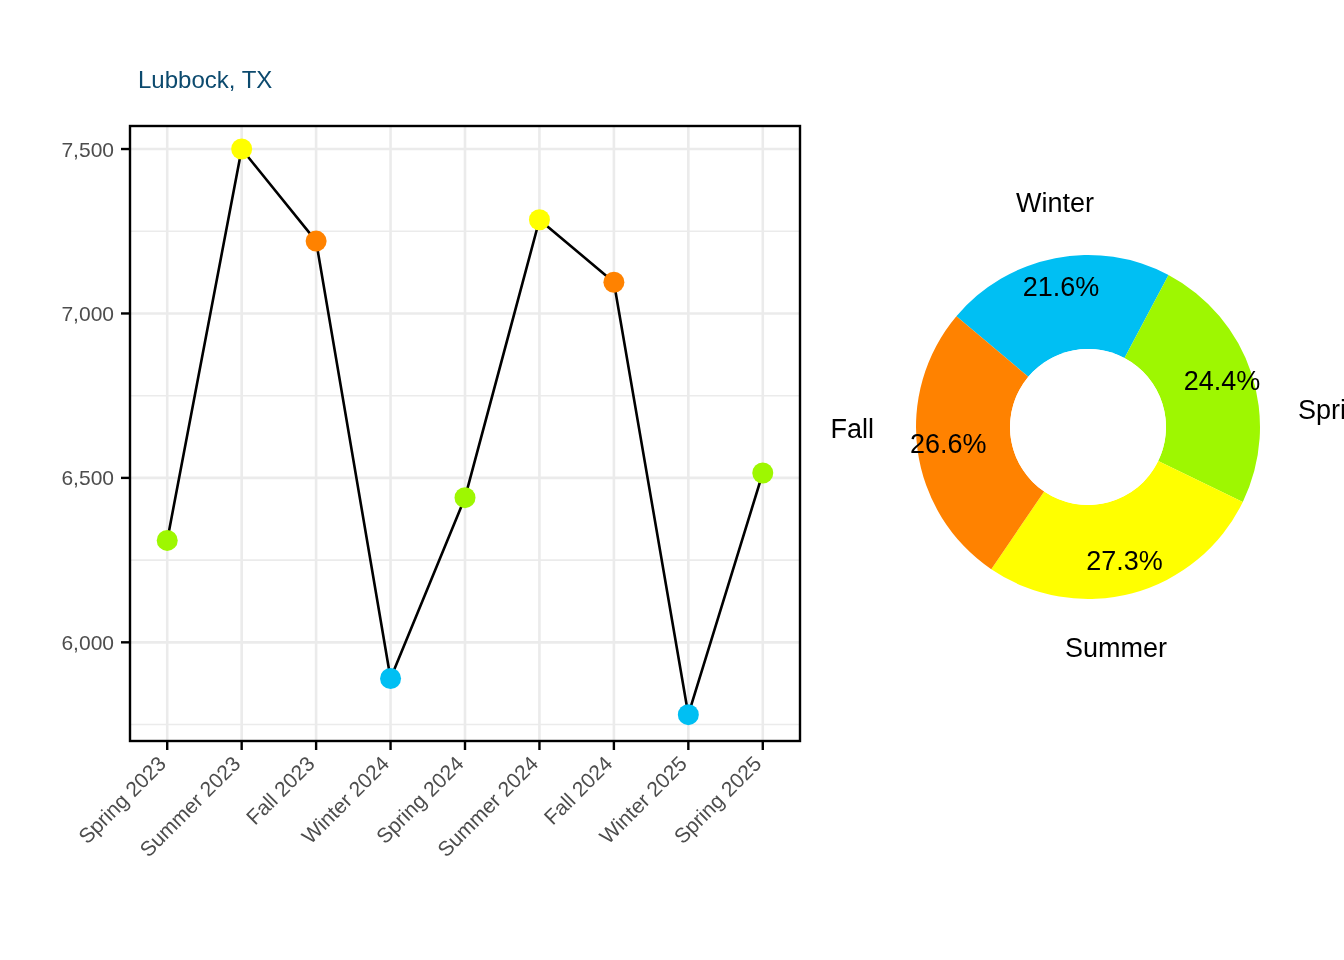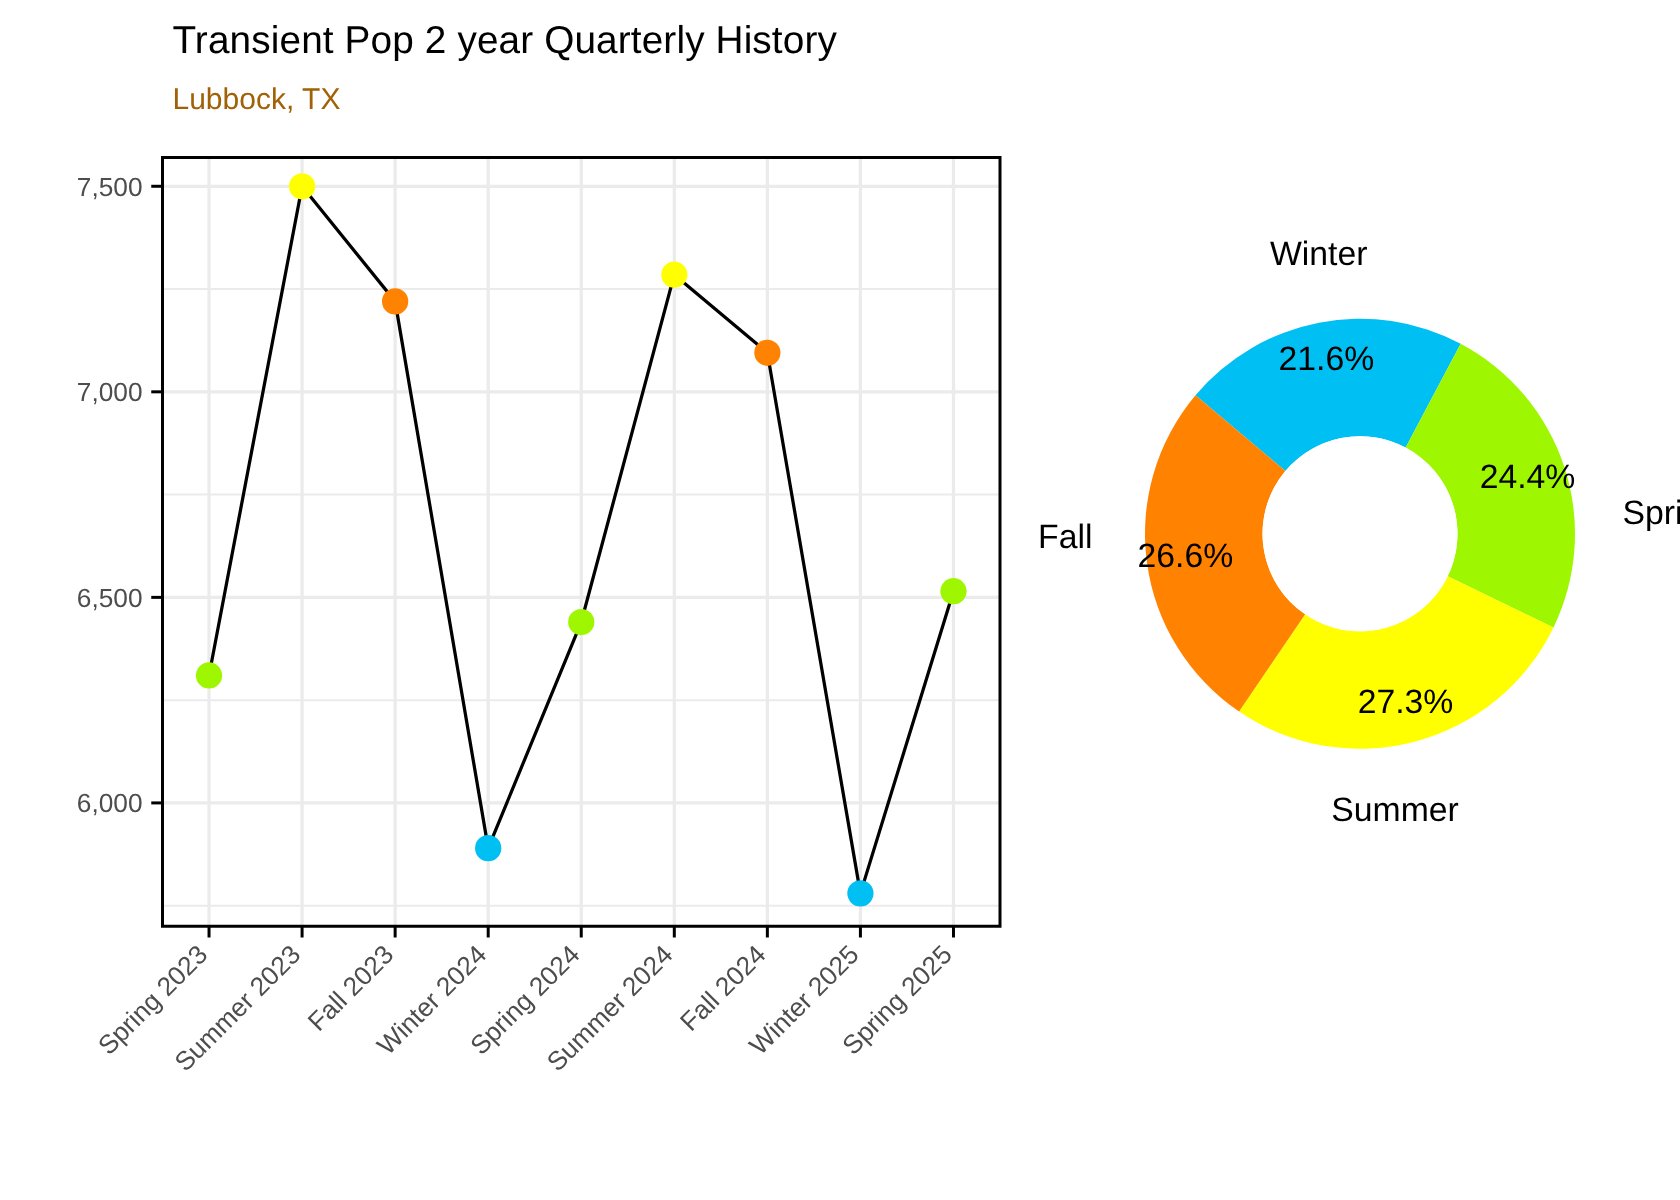--- a/index.html
+++ b/index.html
@@ -15,21 +15,21 @@
 
   
   .title{
     position:absolute;left:138px;top:14px;
     font-size:31px;font-weight:400;letter-spacing:.1px;
     color:#000;white-space:nowrap;
   }
   .subtitle{
     position:absolute;left:138px;top:66px;
     font-size:24px;font-weight:400;
-    color:#a16207;white-space:nowrap;
+    color:#0c4a6e;white-space:nowrap;
   }
 
   
   #linechart{
     position:absolute;left:0;top:0;width:860px;height:960px;
   }
   .panel-svg{position:absolute;left:0;top:0;}
 
   .ytick-label{
     font-family:"Liberation Sans", sans-serif;
@@ -52,21 +52,20 @@
   .cat-label{
     font-family:"Liberation Sans", sans-serif;
     font-size:27px;fill:#000;
   }
 </style>
 </head>
 <body>
 
 <div id="root">
 
-  <div class="title">Transient Pop 2 year Quarterly History</div>
   <div class="subtitle">Lubbock, TX</div>
 
   <div id="linechart">
     <svg class="panel-svg" width="860" height="960" id="line-svg">
         <rect x="130" y="126" width="670" height="615" fill="#ffffff"></rect>
         <g>
           <line x1="130" x2="800" y1="724.5561497326203" y2="724.5561497326203" stroke="#EBEBEB" stroke-width="1.6"></line>
           <line x1="130" x2="800" y1="560.1176470588235" y2="560.1176470588235" stroke="#EBEBEB" stroke-width="1.6"></line>
           <line x1="130" x2="800" y1="395.67914438502675" y2="395.67914438502675" stroke="#EBEBEB" stroke-width="1.6"></line>
           <line x1="130" x2="800" y1="231.24064171122996" y2="231.24064171122996" stroke="#EBEBEB" stroke-width="1.6"></line>

